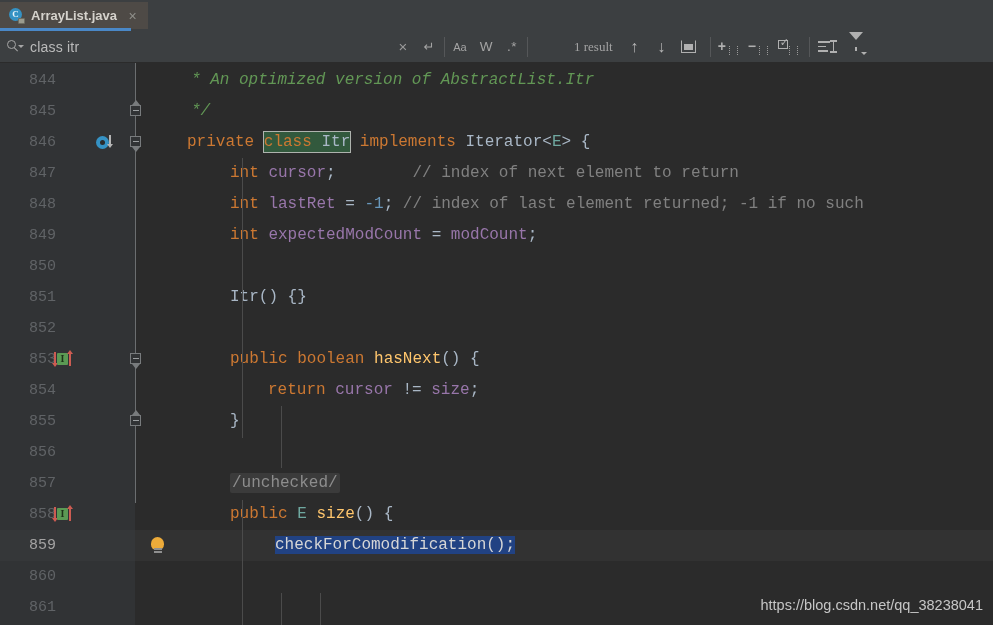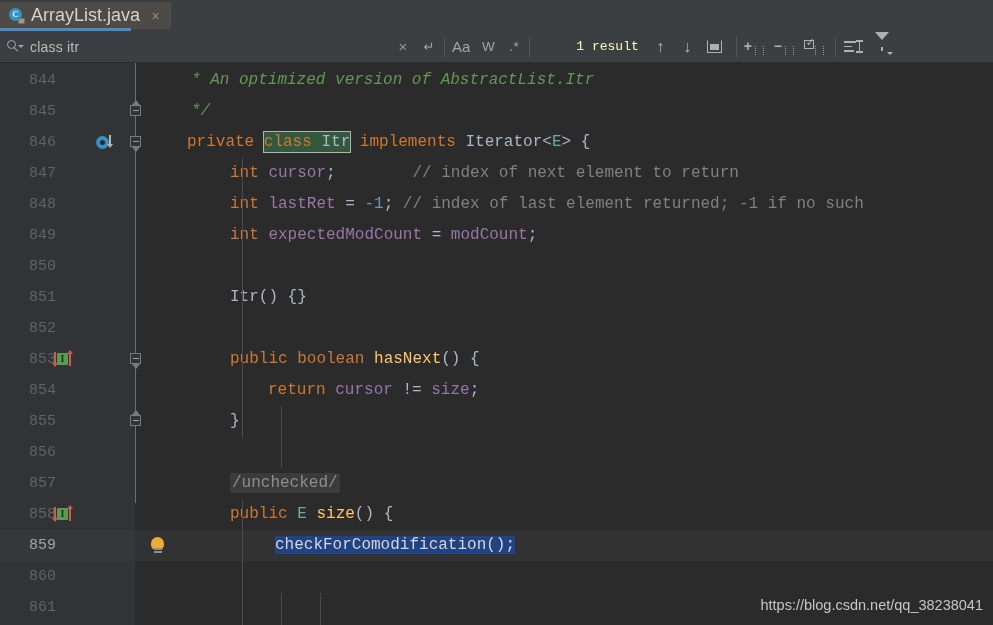--- a/index.html
+++ b/index.html
@@ -35,22 +35,23 @@
   .tab-icon .cletter {
     position: absolute; left: 0; top: 0; width: 13px; height: 13px;
     color: #e8f4fb; font-size: 9px; line-height: 13px; text-align: center;
     font-family: "Liberation Serif", serif; font-weight: bold;
   }
   .tab-icon .lock {
     position: absolute; right: -1px; bottom: -1px; width: 7px; height: 6px;
     background: #9b9b8e; border: 1px solid #6e6e62; border-radius: 1px;
   }
   .tab-label {
-    color: #d5d2cc; font-size: 18px; white-space: nowrap;
+    color: #d5d2cc; font-size: 13px; white-space: nowrap;
     font-family: "Liberation Sans", sans-serif;
+    font-weight: bold;
   }
   .tab-close {
     color: #8f8f8a; font-size: 14px; line-height: 14px; margin-left: 2px;
     width: 13px; text-align: center;
   }
 
   
   .searchbar {
     position: absolute; left: 0; top: 31px; width: 993px; height: 32px;
     background: #3c3f41; display: flex; align-items: center;
@@ -79,27 +80,27 @@
     flex: 0 0 auto; width: 360px; height: 32px; display: flex; align-items: center;
     color: #bbbbbb; font-size: 14px; letter-spacing: .2px;
     font-family: "Liberation Sans", sans-serif;
   }
   .sep { width: 1px; height: 20px; background: #555759; margin: 0 2px; }
   .tb-btn {
     height: 32px; min-width: 26px; padding: 0 5px;
     display: flex; align-items: center; justify-content: center;
     color: #a4a4a4; font-size: 13px; font-family: "Liberation Sans", sans-serif;
   }
-  .tb-btn.aa { font-size: 15px; }
+  .tb-btn.aa { font-size: 11px; }
   .tb-btn.w  { font-size: 13.5px; }
   .tb-btn.re { font-size: 13.5px; letter-spacing: .5px; }
   .tb-btn.close { font-size: 15px; color: #9a9a9a; }
   .result-count {
-    color: #fef9c3; font-size: 13px; margin-left: 44px; margin-right: 8px;
-    white-space: nowrap; font-family: Liberation Mono, monospace;
+    color: #a3a3a3; font-size: 13px; margin-left: 44px; margin-right: 8px;
+    white-space: nowrap; font-family: Liberation Serif, serif;
   }
   .arrow-btn { width: 27px; height: 32px; display: flex; align-items: center; justify-content: center; }
   .arrow-glyph { color: #b6b6b6; font-size: 16px; line-height: 16px; }
   .box-icon {
     width: 15px; height: 13px; border: 1.6px solid #b0b0b0; border-top-color: transparent;
     position: relative;
   }
   .box-icon:before {
     content:""; position:absolute; left:2px; top:3px; width:9px; height:6px; background:#b0b0b0;
   }

